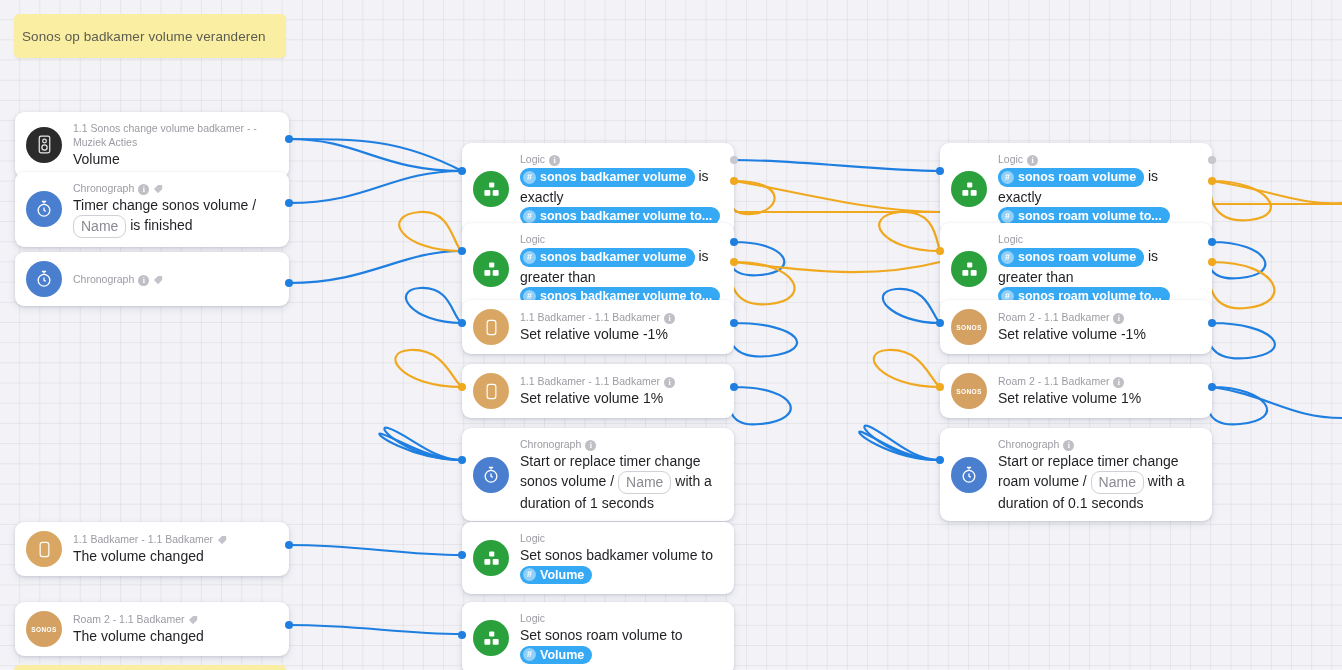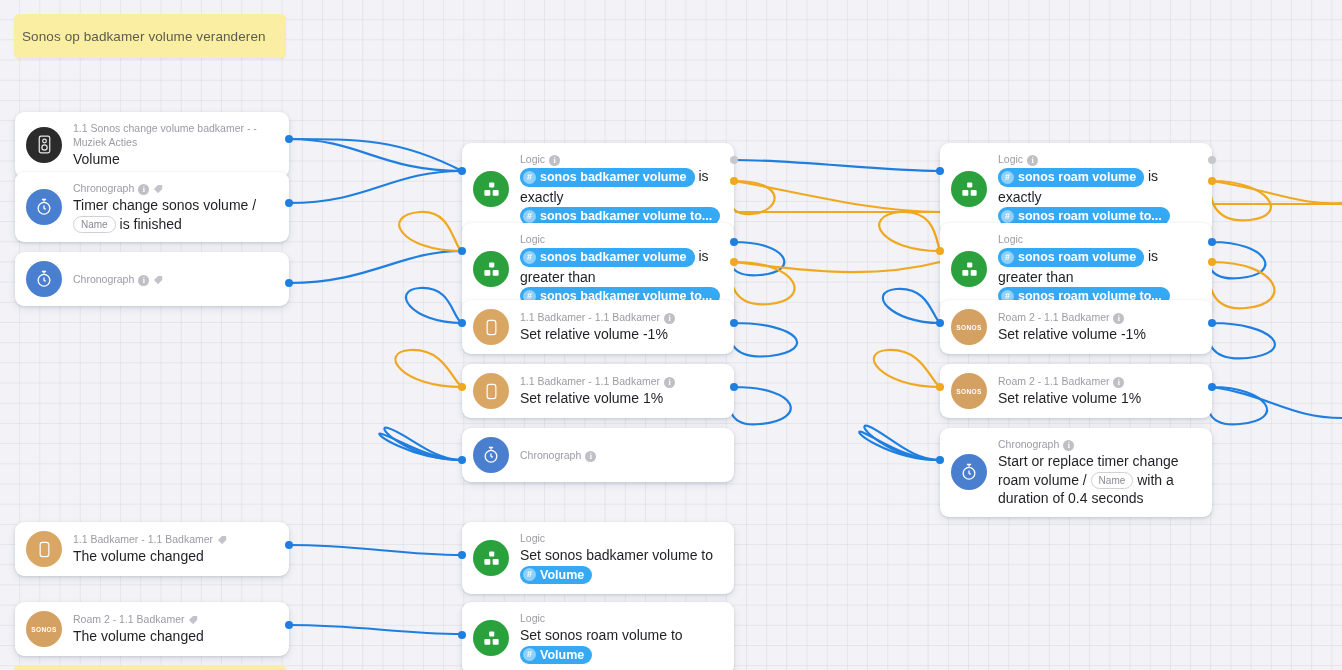--- a/index.html
+++ b/index.html
@@ -65,21 +65,21 @@
   }
   .pill .hash {
     width:13px;height:13px;border-radius:50%;
     background:rgba(255,255,255,.45); color:#fff;
     font-size:9px; font-weight:bold; display:inline-flex;
     align-items:center;justify-content:center; line-height:1;
   }
   .namechip {
     display:inline-flex; align-items:center; justify-content:center;
     border:1px solid #d0d0d6; border-radius:9px; color:#8a8a92;
-    font-size:10px; font-weight:normal; padding:0px 7px;
+    font-size:14px; font-weight:normal; padding:0px 7px;
     vertical-align:middle; line-height:1.5; background:#fff;
   }
   .iicon {
     display:inline-flex; width:11px;height:11px;border-radius:50%;
     background:#bfbfc6;color:#fff;font-size:8px;font-weight:bold;
     align-items:center;justify-content:center; line-height:1;
     font-family:"Liberation Serif", serif;
   }
   .tagicon { display:inline-flex; }
 
@@ -344,20 +344,23 @@
         <circle cx="12" cy="13.5" r="7"></circle>
           <path d="M12 10.2v3.3l2 1.4"></path>
           <path d="M9.5 3h5M12 3v2.5"></path>
       </svg>
     </div>
     <div class="body">
       <div class="meta">
         <span class="mtxt">Chronograph</span>
         <span class="iicon">i</span>
       </div>
+      <div class="title">
+        <span>Start or replace timer </span><b>change sonos volume</b><span> / </span><span class="namechip">Name</span><span> with a duration of </span><b>1</b><span> seconds</span>
+      </div>
     </div>
   </div>
   <div class="port blue" style="left:458px; top:456px;"></div>
 
   <div class="node" style="left:462px; top:522px; width:272px;">
     <div class="avatar av-green">
       <svg width="19" height="19" viewBox="0 0 24 24" fill="#fff">
         <rect x="9" y="3" width="6.5" height="6.5" rx="1.3"></rect>
         <rect x="3" y="12.5" width="7.5" height="7.5" rx="1.3"></rect>
         <rect x="13.5" y="12.5" width="7.5" height="7.5" rx="1.3"></rect>
@@ -491,19 +494,19 @@
           <path d="M12 10.2v3.3l2 1.4"></path>
           <path d="M9.5 3h5M12 3v2.5"></path>
       </svg>
     </div>
     <div class="body">
       <div class="meta">
         <span class="mtxt">Chronograph</span>
         <span class="iicon">i</span>
       </div>
       <div class="title">
-        <span>Start or replace timer </span><b>change roam volume</b><span> / </span><span class="namechip">Name</span><span> with a duration of </span><b>0.4</b><span> seconds</span>
+        <span>Start or replace timer </span><b>change roam volume</b><span> / </span><span class="namechip">Name</span><span> with a duration of </span><b>0.1</b><span> seconds</span>
       </div>
     </div>
   </div>
   <div class="port blue" style="left:936px; top:456px;"></div>
 
 </div>
 
 </body></html>

